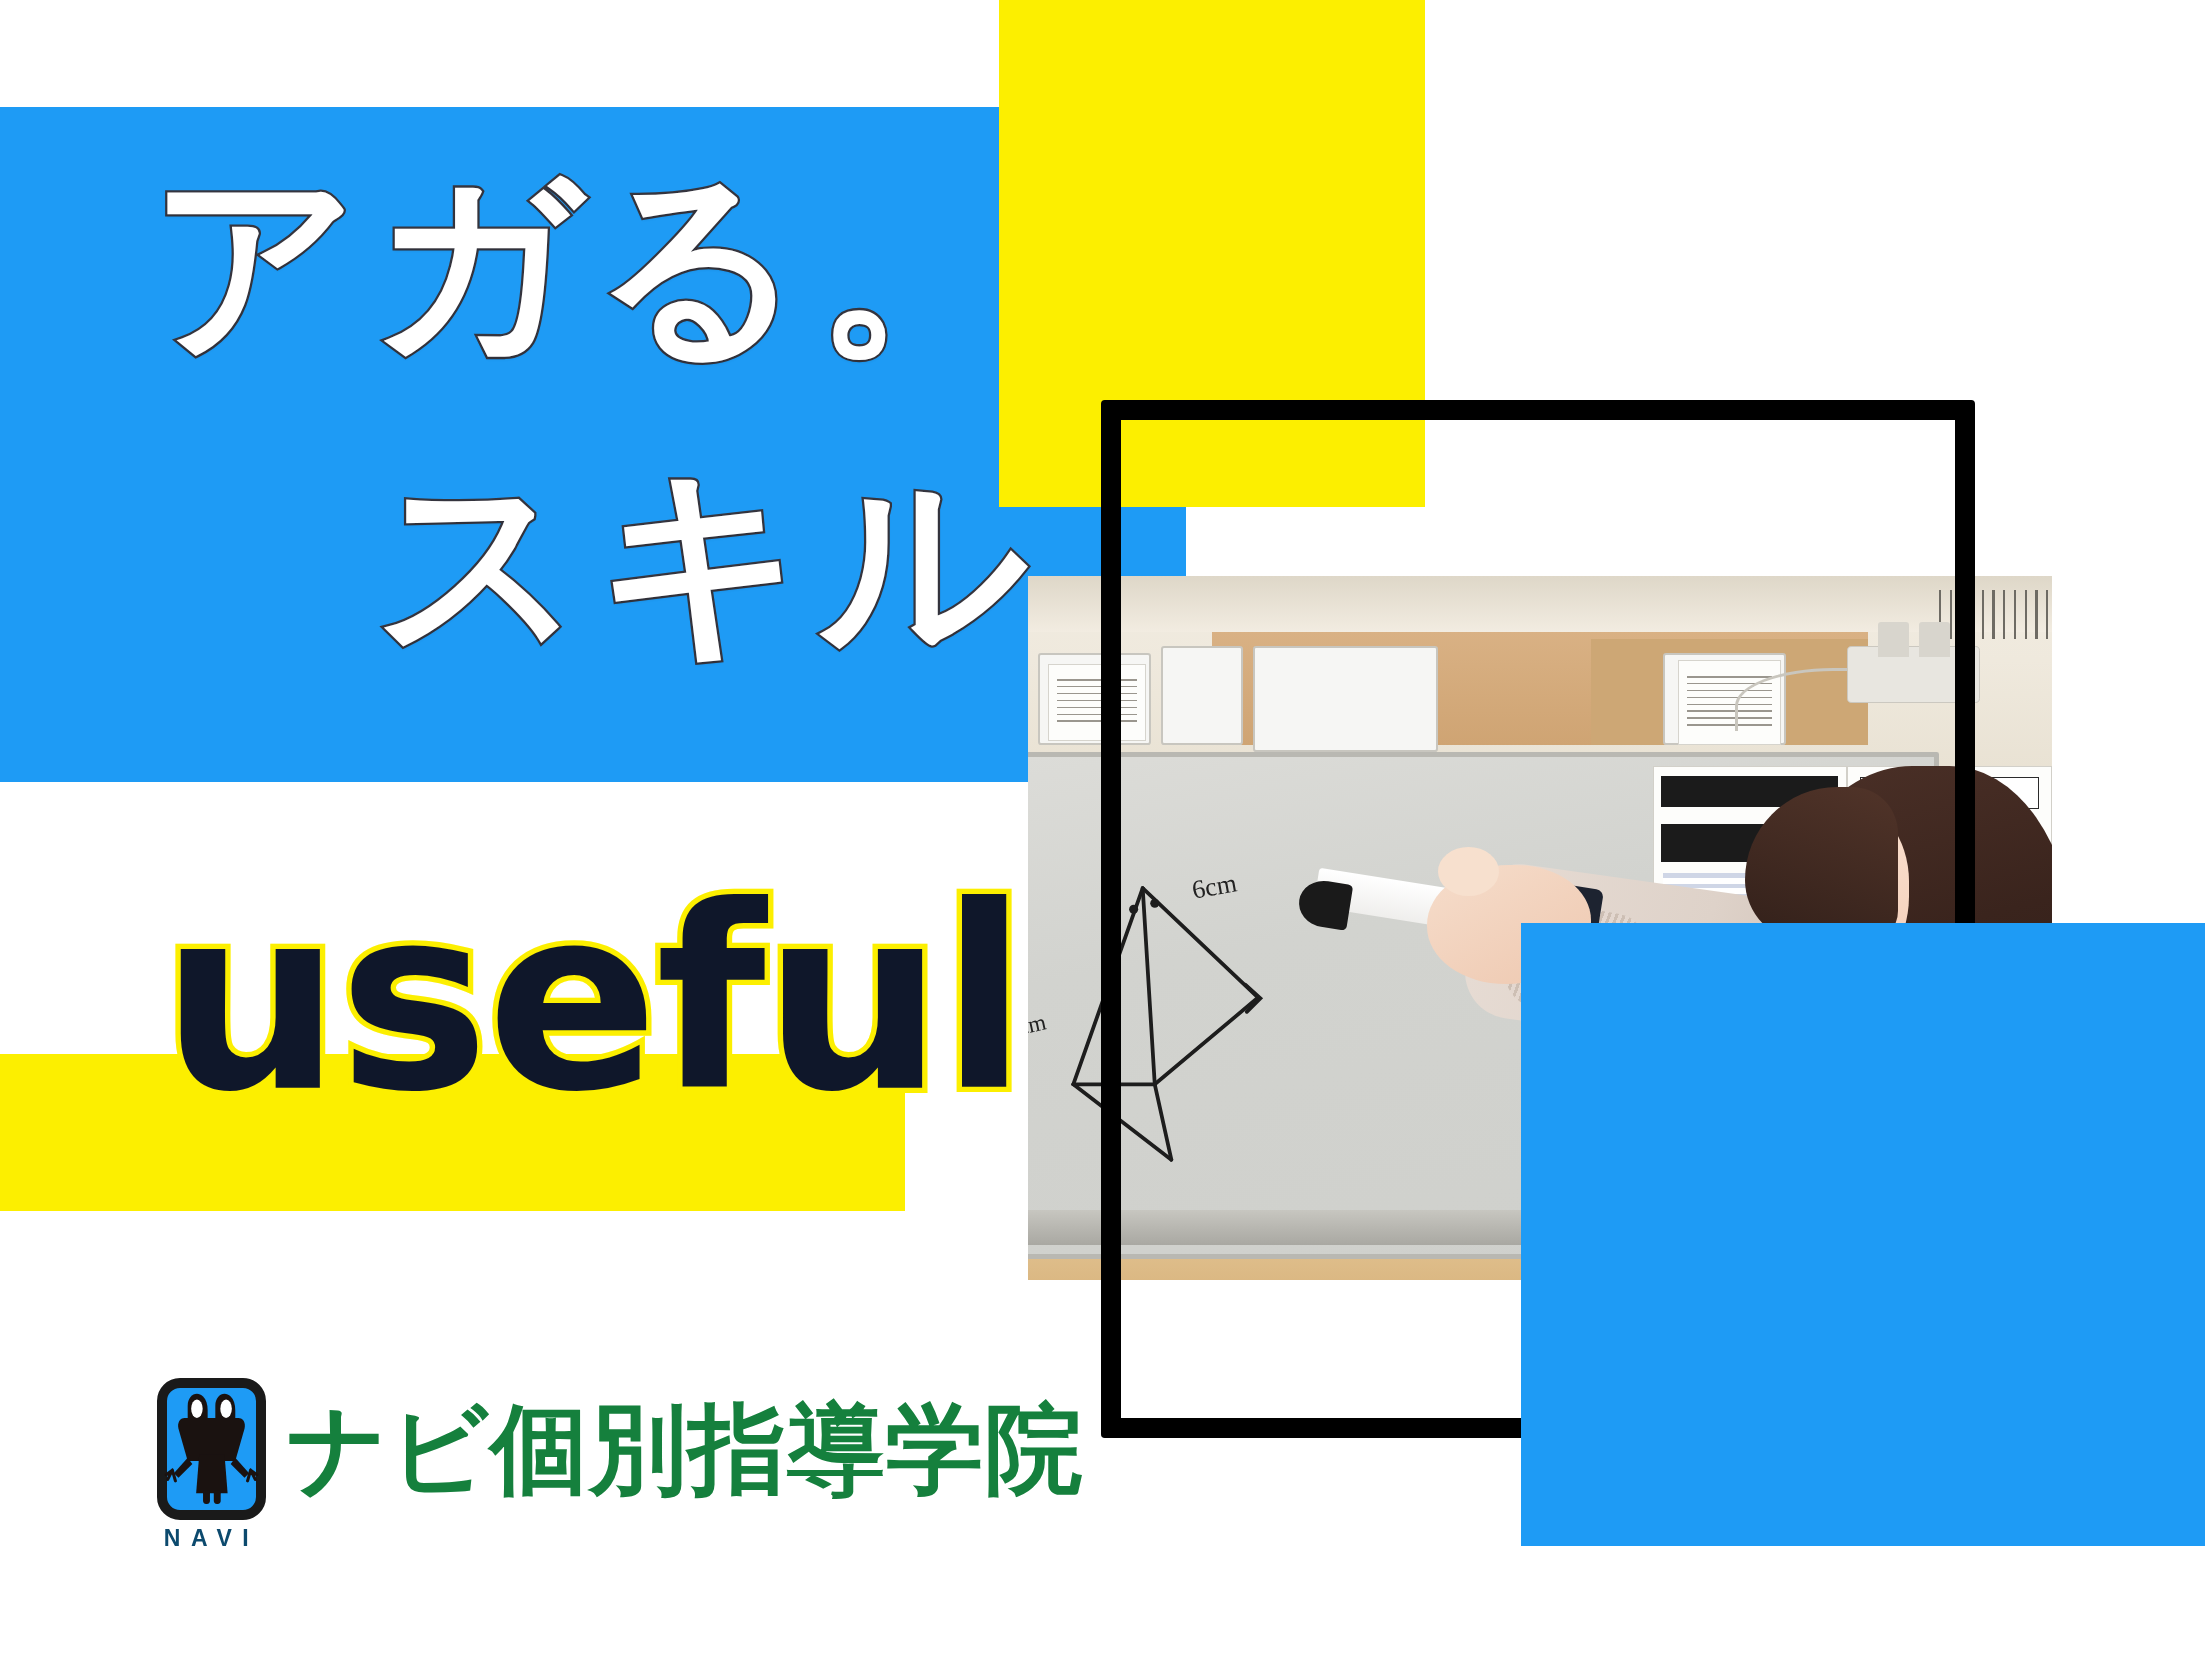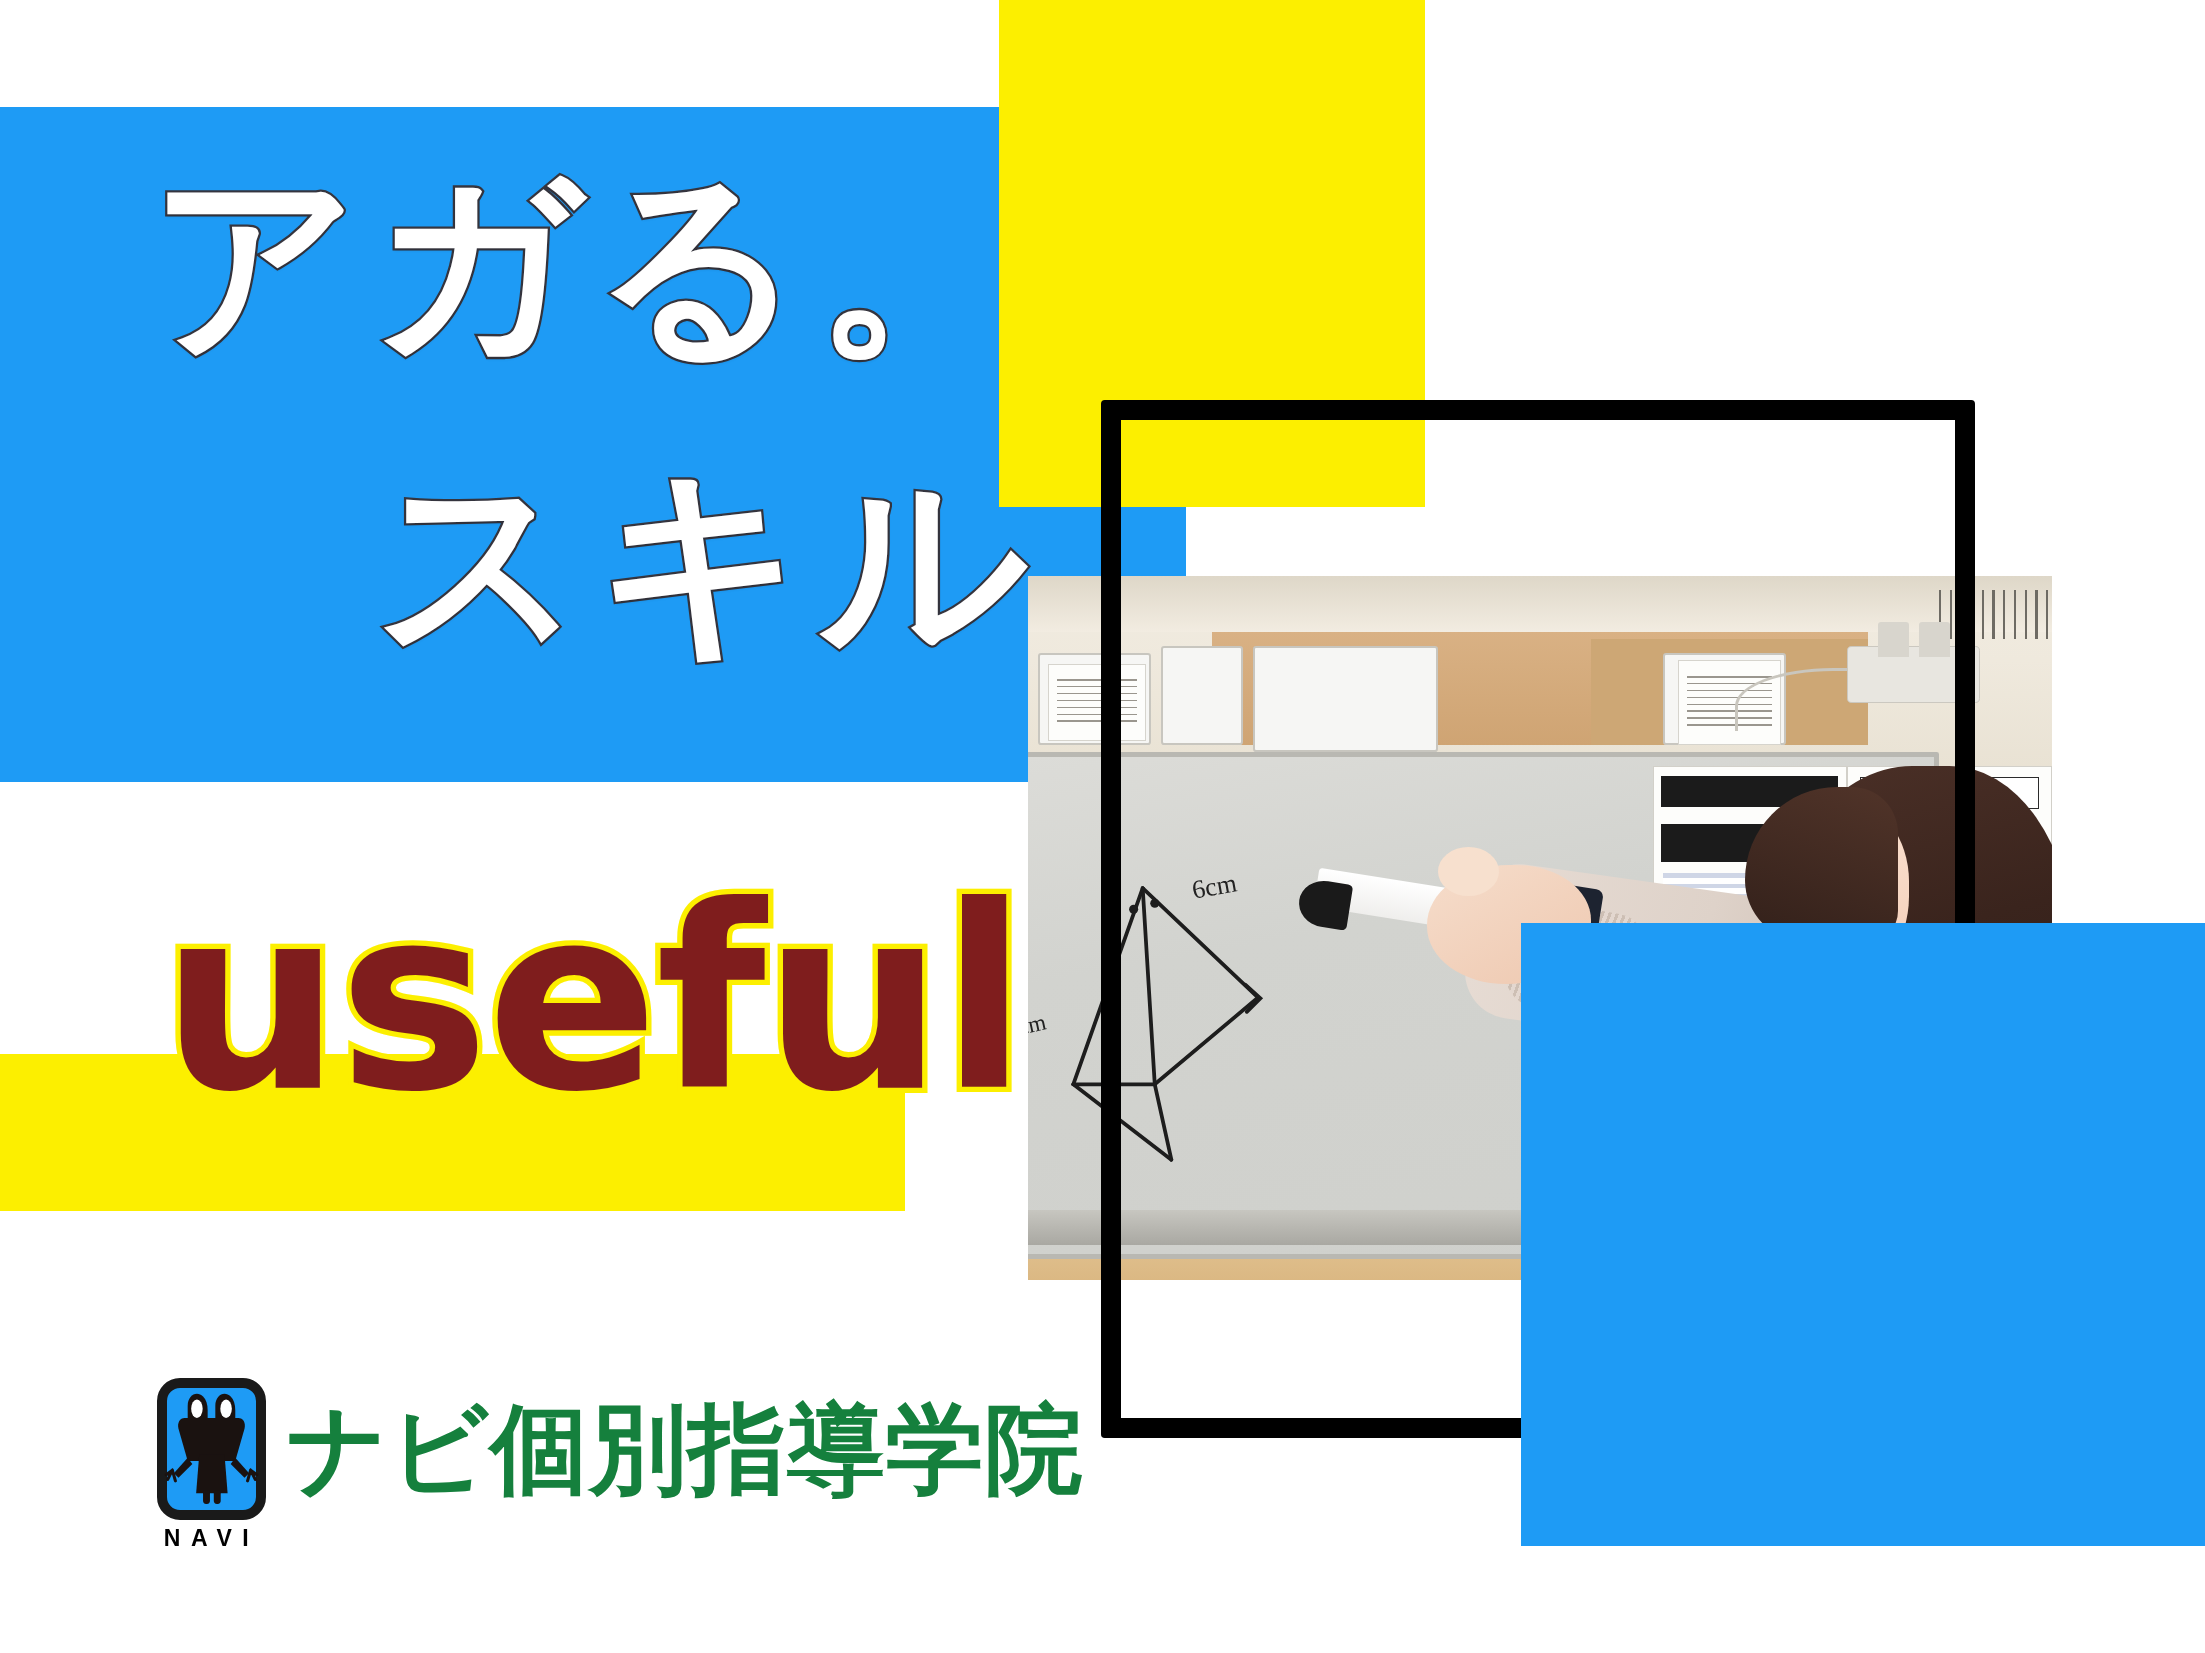--- a/index.html
+++ b/index.html
@@ -210,21 +210,21 @@
   }
 
   #wordmark-useful{
     position:absolute;
     left:161px; top:873px;
     z-index:7;
     font-size:253px;
     font-family:"DejaVu Sans","Liberation Sans",sans-serif;
     font-weight:700;
     font-style:normal;
-    color:#7f1d1d;
+    color:#0f172a;
     line-height:1;
     letter-spacing:-.01em;
     -webkit-text-stroke:10.7px #FCEF00;
     paint-order:stroke fill;
   }
 
   
   #brand-logo{
     position:absolute;
     left:157px; top:1378px;
@@ -239,21 +239,21 @@
     position:absolute; inset:0;
     background:#1E9BF5;
     border:10px solid #1a1a1a;
     border-radius:23px;
   }
   .logo-mark svg{ position:absolute; inset:0; }
   .logo-navi{
     position:absolute; left:0; width:109px; top:147px;
     text-align:center;
     font-size:23px; letter-spacing:.46em;
-    color:#000000; font-weight:600;
+    color:#0c4a6e; font-weight:600;
     font-family:"Liberation Sans",sans-serif;
   }
   .logo-text{
     font-family:"DejaVu Sans","Liberation Sans",sans-serif;
     font-weight:700;
     font-size:98px;
     color:#15803d;
     line-height:1;
     letter-spacing:.01em;
     white-space:nowrap;

